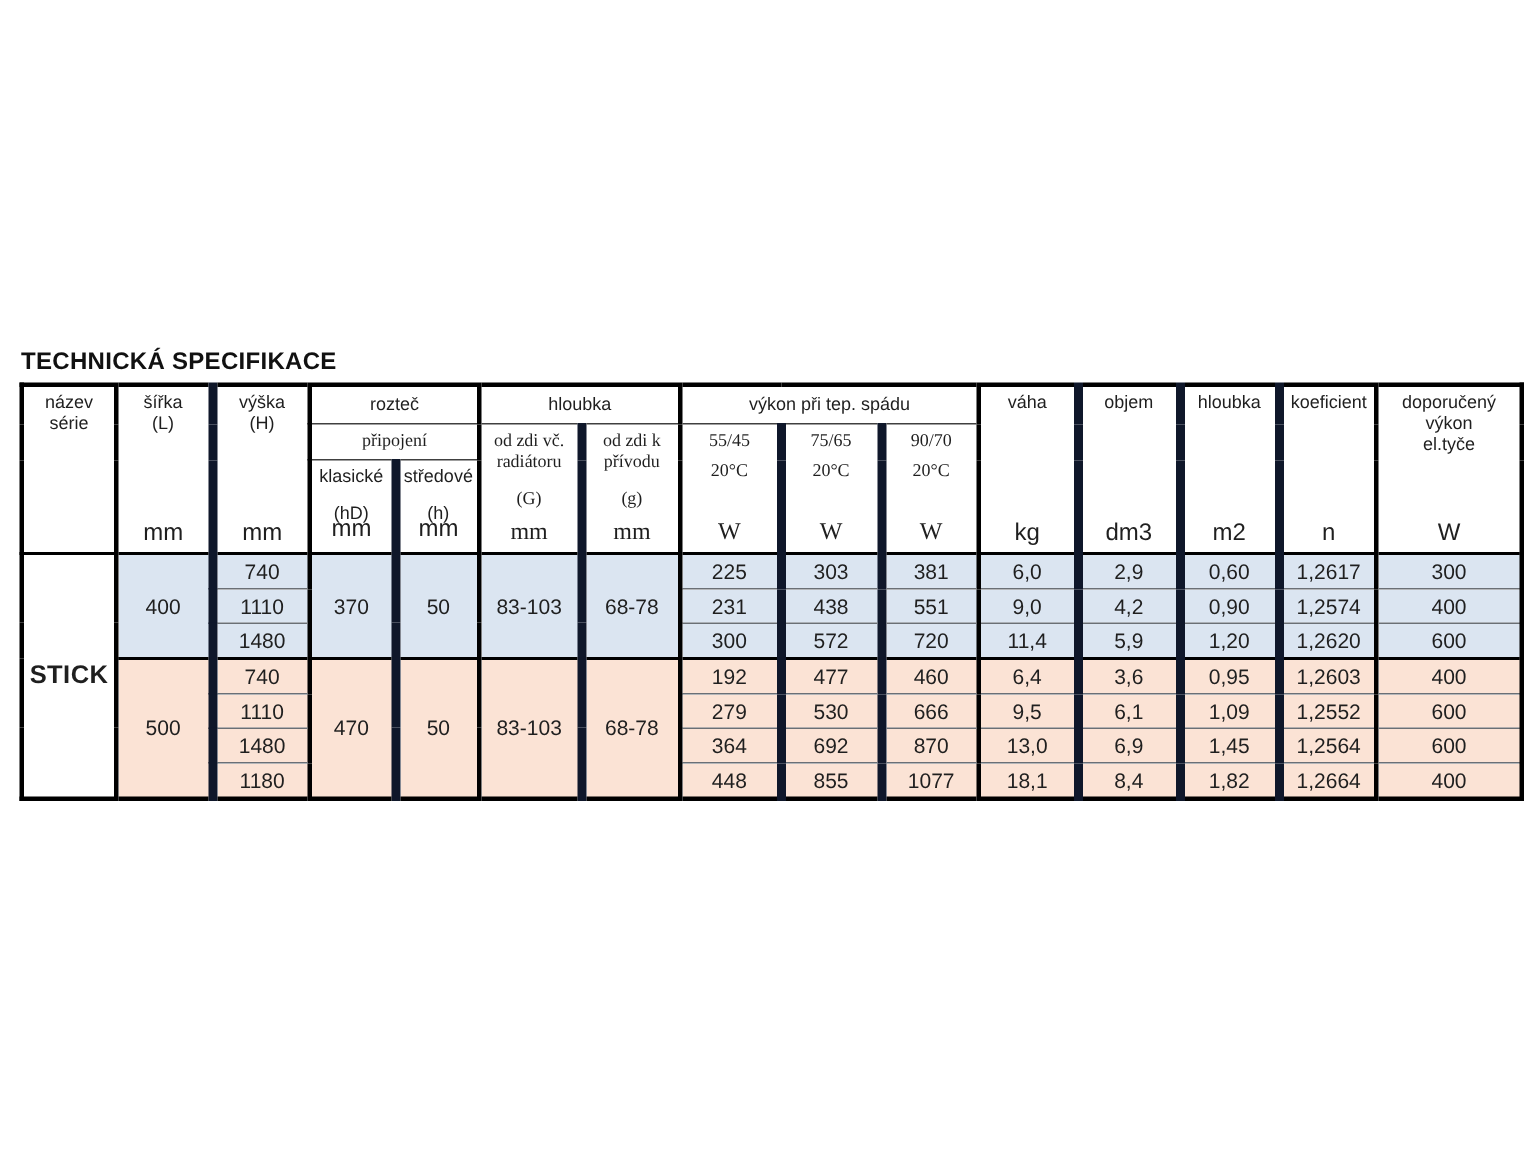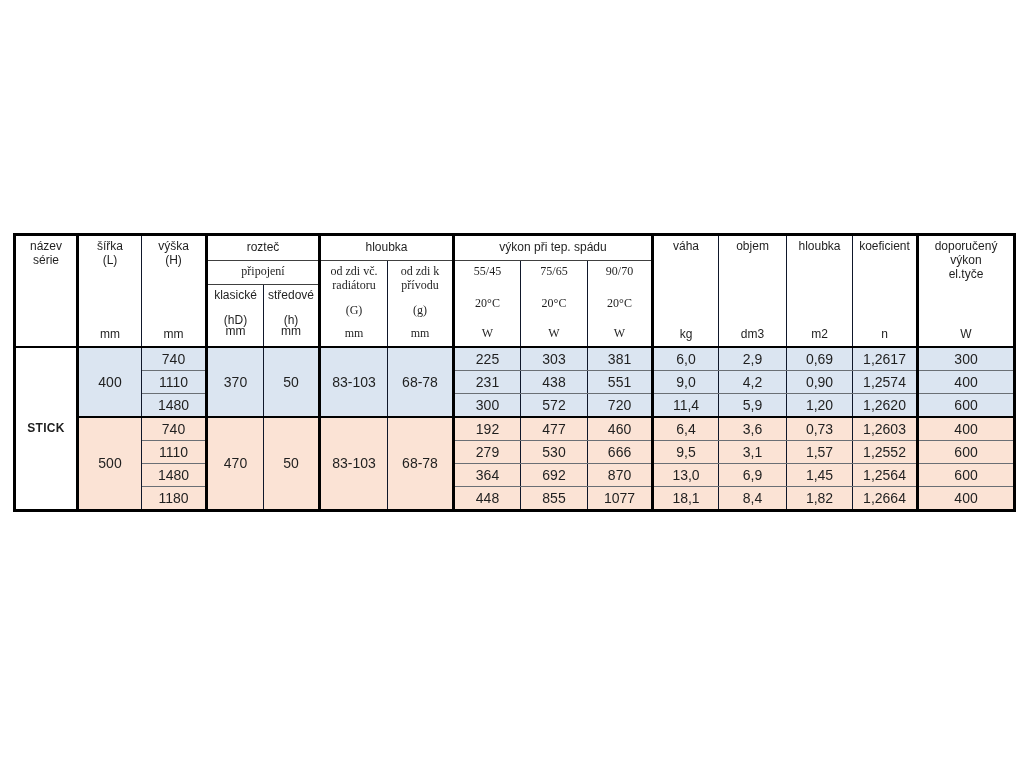--- a/index.html
+++ b/index.html
@@ -33,21 +33,21 @@
     background: #ffffff;
   }
   th, td {
     padding: 0;
     margin: 0;
     text-align: center;
     font-weight: normal;
     overflow: hidden;
   }
   
-  .br-thin  { border-right: 1px solid #0f172a; }
+  .br-thin  { border-right: 6px solid #0f172a; }
   .br-thick { border-right: 3px solid #000000; }
   .bb-thin  { border-bottom: 1px solid #404040; text-align: center; }
   
   thead th {
     vertical-align: top;
     font-size: 12px;
     line-height: 14px;
     background: #ffffff;
   }
   thead tr.hr1 { height: 26px; }
@@ -58,47 +58,48 @@
   .hc-span { height: 82px; }
   .hc-mid  { height: 56px; }
   .hc-r1 { height: 23px; line-height: 23px; }
   .hc-r2 { height: 21px; line-height: 21px; }
   .hc .top { padding-top: 3px; }
   .hc .unit {
     position: absolute;
     bottom: 3px;
     left: 0;
     right: 0;
-    font-size: 12px;
+    font-size: 16px;
   }
   .gap-md { margin-top: 11px; }
-  .gap-sm { margin-top: 18px; }
+  .gap-sm { margin-top: 6px; }
   
   tbody tr { height: 23px; }
   tbody td {
     font-size: 14px;
     line-height: 22px;
     border-bottom: 1px solid #6a6f75;
     vertical-align: middle;
   }
   tbody tr.first-data td { border-top: 2px solid #000000; }
   tbody tr.group-start td { border-top: 2px solid #000000; }
   .bg-blue   { background: #dbe5f1; }
   .bg-orange { background: #fbe3d5; }
   .stick-cell {
     background: #ffffff;
     font-weight: bold;
-    font-size: 12px;
+    font-size: 17px;
     letter-spacing: 0.3px;
   }
 </style>
 </head>
 <body>
 
 <div class="page">
+  <h1 class="title">TECHNICKÁ SPECIFIKACE</h1>
 
   <table class="spec">
     <colgroup>
       <col style="width:63px">
         <col style="width:64px">
         <col style="width:65px">
       <col style="width:57px">
         <col style="width:56px">
       <col style="width:68px">
         <col style="width:66px">
@@ -273,21 +274,21 @@
         <td class="bg-blue br-thick">740</td>
         <td rowspan="3" class="bg-blue br-thin">370</td>
         <td rowspan="3" class="bg-blue br-thick">50</td>
         <td rowspan="3" class="bg-blue br-thin">83-103</td>
         <td rowspan="3" class="bg-blue br-thick">68-78</td>
         <td class="bg-blue br-thin">225</td>
         <td class="bg-blue br-thin">303</td>
         <td class="bg-blue br-thick">381</td>
         <td class="bg-blue br-thin">6,0</td>
         <td class="bg-blue br-thin">2,9</td>
-        <td class="bg-blue br-thin">0,69</td>
+        <td class="bg-blue br-thin">0,60</td>
         <td class="bg-blue br-thick">1,2617</td>
         <td class="bg-blue">300</td>
       </tr>
       <tr>
         <td class="bg-blue br-thick">1110</td>
         <td class="bg-blue br-thin">231</td>
         <td class="bg-blue br-thin">438</td>
         <td class="bg-blue br-thick">551</td>
         <td class="bg-blue br-thin">9,0</td>
         <td class="bg-blue br-thin">4,2</td>
@@ -311,32 +312,32 @@
         <td class="bg-orange br-thick">740</td>
         <td rowspan="4" class="bg-orange br-thin">470</td>
         <td rowspan="4" class="bg-orange br-thick">50</td>
         <td rowspan="4" class="bg-orange br-thin">83-103</td>
         <td rowspan="4" class="bg-orange br-thick">68-78</td>
         <td class="bg-orange br-thin">192</td>
         <td class="bg-orange br-thin">477</td>
         <td class="bg-orange br-thick">460</td>
         <td class="bg-orange br-thin">6,4</td>
         <td class="bg-orange br-thin">3,6</td>
-        <td class="bg-orange br-thin">0,73</td>
+        <td class="bg-orange br-thin">0,95</td>
         <td class="bg-orange br-thick">1,2603</td>
         <td class="bg-orange">400</td>
       </tr>
       <tr>
         <td class="bg-orange br-thick">1110</td>
         <td class="bg-orange br-thin">279</td>
         <td class="bg-orange br-thin">530</td>
         <td class="bg-orange br-thick">666</td>
         <td class="bg-orange br-thin">9,5</td>
-        <td class="bg-orange br-thin">3,1</td>
-        <td class="bg-orange br-thin">1,57</td>
+        <td class="bg-orange br-thin">6,1</td>
+        <td class="bg-orange br-thin">1,09</td>
         <td class="bg-orange br-thick">1,2552</td>
         <td class="bg-orange">600</td>
       </tr>
       <tr>
         <td class="bg-orange br-thick">1480</td>
         <td class="bg-orange br-thin">364</td>
         <td class="bg-orange br-thin">692</td>
         <td class="bg-orange br-thick">870</td>
         <td class="bg-orange br-thin">13,0</td>
         <td class="bg-orange br-thin">6,9</td>

